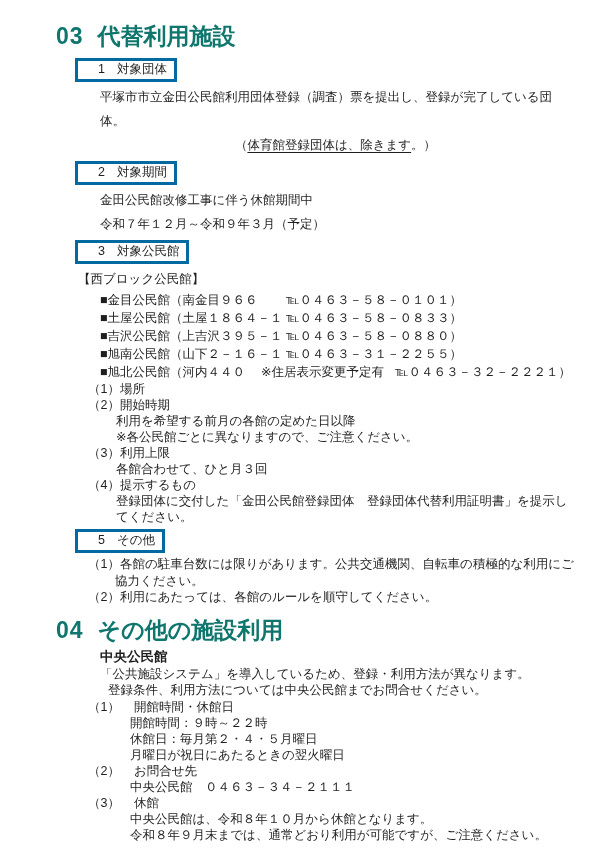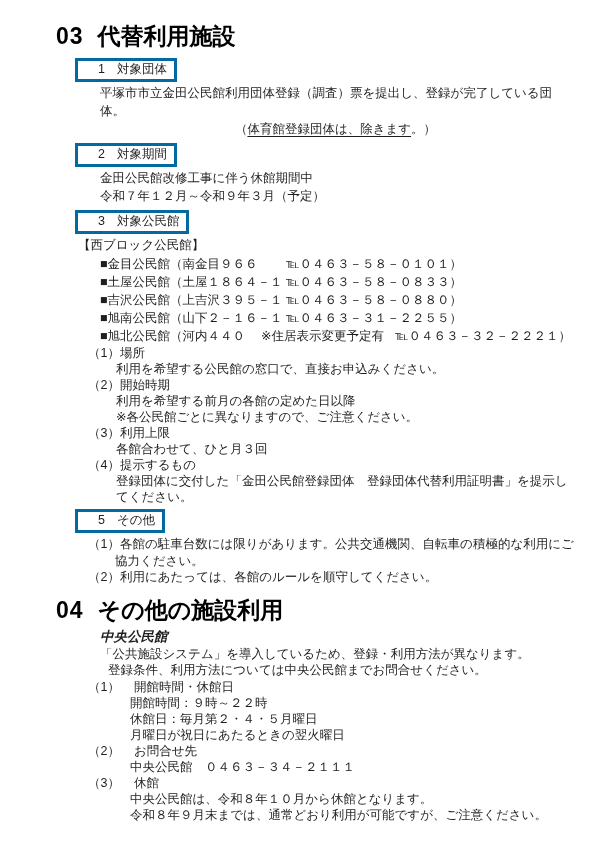--- a/index.html
+++ b/index.html
@@ -12,54 +12,54 @@
     font-family:"Liberation Sans","DejaVu Sans",sans-serif;
     font-size:12.5px;
     padding:22px 28px 0 56px;
     overflow:hidden;
   }
   .big-title {
     font-size:23px;
     font-weight:bold;
     line-height:28px;
     margin:0 0 8px 0;
-    color:#000000;
+    color:#0f766e;
   }
   .big-title.t04 { margin-top:10px; margin-bottom:4px; }
   .big-num { margin-right:14px; letter-spacing:1px; }
 
   .head-row { margin:4px 0 3px 19px; line-height:19px; }
   .boxed {
     display:inline-block;
     border:3px solid #0369a1;
     padding:0 7px 1px 20px;
     line-height:17px;
   }
   .box-num { display:inline-block; margin-right:12px; }
 
-  .line { line-height:18px;font-family:Liberation Mono, monospace; }
+  .line { line-height:24px; }
   .tight { line-height:16px; }
 
   .ind-body  { margin-left:44px; }
   .ind-body2 { margin-left:41px;text-align:center; }
   .ind-block { margin-left:22px; }
   .ind-item  { margin-left:32px; }
   .ind-sub   { margin-left:60px; }
   .ind-sub4  { margin-left:74px; }
 
   .u { text-decoration:underline; text-underline-offset:3px; }
 
   .fac-row { margin-left:44px; line-height:18px; white-space:nowrap; }
   .fac-addr { display:inline-block; }
   .fac-addr.fixed { min-width:116px; }
   .fac-note { margin:0 11px 0 16px; }
 
   .hang { margin-left:32px; padding-left:27px; text-indent:-27px; line-height:16.5px; }
 
-  .s04-subtitle { margin-left:44px; font-weight:bold; font-size:13.5px; line-height:18px;font-style:italic; }
+  .s04-subtitle { margin-left:44px; font-weight:bold; font-size:13.5px; line-height:18px; }
   .s04-intro1 { margin-left:44px; line-height:16.5px; }
   .s04-intro2 { margin-left:52px; line-height:16.5px; }
   .it-title { margin-left:14px; }
 </style>
 </head>
 <body>
 
 <div class="page">
 
   <h1 class="big-title">
@@ -108,21 +108,20 @@
     <div class="fac-row">
       <span>■旭南公民館</span><span class="fac-addr fixed">（山下２－１６－１</span><span>℡０４６３－３１－２２５５）</span>
     </div>
     <div class="fac-row">
       <span>■旭北公民館</span><span class="fac-addr">（河内４４０</span><span class="fac-note">※住居表示変更予定有</span><span>℡０４６３－３２－２２２１）</span>
     </div>
   </div>
 
   <div>
     <div class="tight ind-item">（1）場所</div>
-    <div class="tight ind-sub">利用を希望する公民館の窓口で、直接お申込みください。</div>
     <div class="tight ind-item">（2）開始時期</div>
     <div class="tight ind-sub">利用を希望する前月の各館の定めた日以降</div>
     <div class="tight ind-sub">※各公民館ごとに異なりますので、ご注意ください。</div>
     <div class="tight ind-item">（3）利用上限</div>
     <div class="tight ind-sub">各館合わせて、ひと月３回</div>
     <div class="tight ind-item">（4）提示するもの</div>
     <div class="tight ind-sub">登録団体に交付した「金田公民館登録団体　登録団体代替利用証明書」を提示してください。</div>
   </div>
 
   <div>

